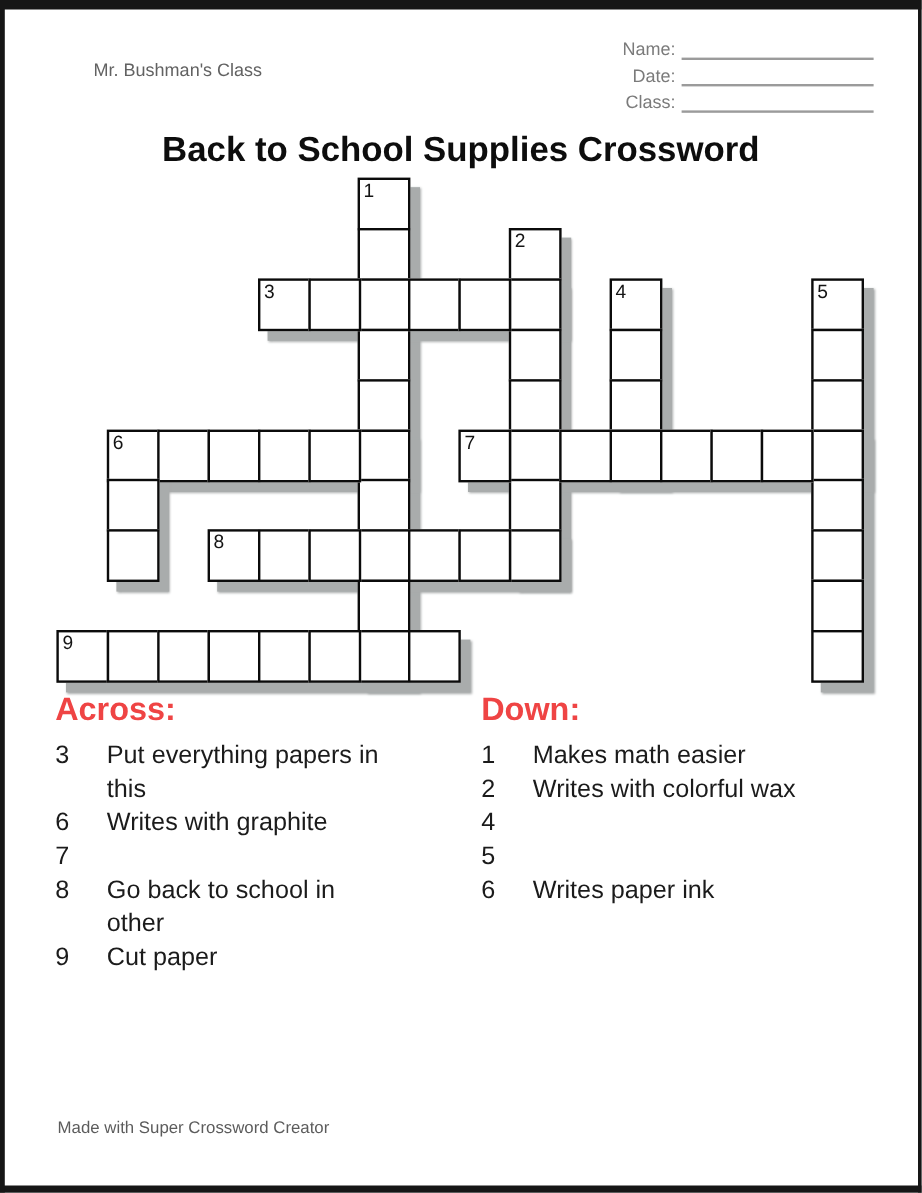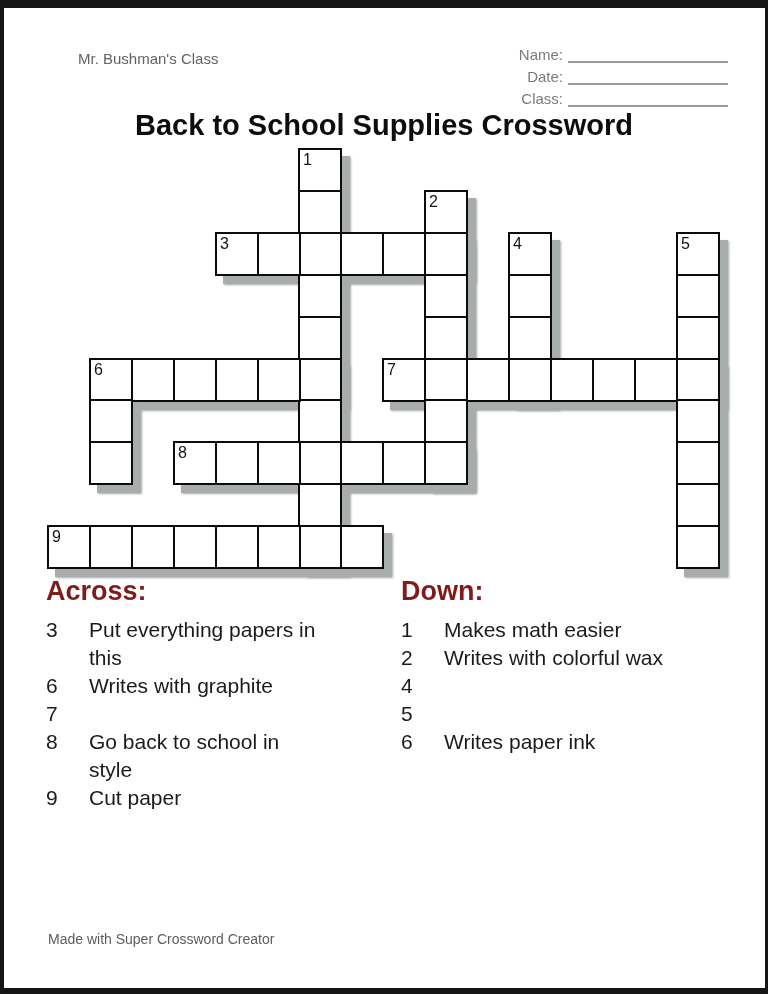--- a/index.html
+++ b/index.html
@@ -6,36 +6,36 @@
   .page{
     position:relative;width:768px;height:994px;background:#fff;overflow:hidden;
     font-family:"Liberation Sans",sans-serif;
     box-shadow:
       inset 0 8px 0 0 var(--pb),
       inset 4px 0 0 0 var(--pb),
       inset -3px 0 0 0 var(--pb),
       inset 0 -6px 0 0 var(--pb);
   }
   .teacher{position:absolute;left:48px;top:50px;font-size:15px;color:var(--muted);margin-left:30px;}
-  .hdr{position:absolute;right:40px;top:47px;}
+  .hdr{position:absolute;right:40px;top:34px;}
   .hdr-row{display:flex;align-items:flex-end;justify-content:flex-end;margin-bottom:6px;}
   .hdr-label{font-size:15px;color:#7b7b7b;line-height:16px;margin-right:5px;}
   .hdr-line{width:160px;height:14px;border-bottom:2px solid var(--gline);}
   .title{position:absolute;left:0;top:109px;width:100%;text-align:center;
          font-size:29px;font-weight:700;color:#0d0d0d;letter-spacing:0px;}
   
   .wshadow{position:absolute;background:var(--shadow);box-shadow:1px 1px 2px var(--shadow);}
   .cell{position:absolute;width:44px;height:44px;box-sizing:border-box;
         background:#fff;border:2px solid var(--line);}
   .cnum{position:absolute;font-size:16px;line-height:15px;color:#141414;}
   
   .clues{position:absolute;top:576px;}
   #across-col{left:46px;width:345px;}
   #down-col{left:401px;width:350px;}
-  .clues h2{margin:0 0 9px 0;font-size:27px;font-weight:700;color:#7f1d1d;}
+  .clues h2{margin:0 0 9px 0;font-size:27px;font-weight:700;color:#ef4444;}
   .clue{display:flex;font-size:21px;line-height:28px;color:var(--cluetext);}
   .clue .n{width:43px;flex:none;}
   .clue .t{white-space:pre-line;}
   .footer{position:absolute;left:48px;top:931px;font-size:14px;color:#5c5c5c;}
 </style>
 </head>
 <body>
 
 <div class="page" style="--pb: #161616; --line: #0b0b0b; --shadow: #a9acac; --muted: #626262; --cluetext: #1b1b1b; --gline: #9b9b9b;">
 
@@ -148,21 +148,21 @@
         <div class="clue">
           <span class="n">6</span>
           <span class="t">Writes with graphite</span>
         </div>
         <div class="clue">
           <span class="n">7</span>
         </div>
         <div class="clue">
           <span class="n">8</span>
           <span class="t">Go back to school in
-style</span>
+other</span>
         </div>
         <div class="clue">
           <span class="n">9</span>
           <span class="t">Cut paper</span>
         </div>
       </div>
   </div>
 
   <div class="clues" id="down-col">
     <h2>Down:</h2>

